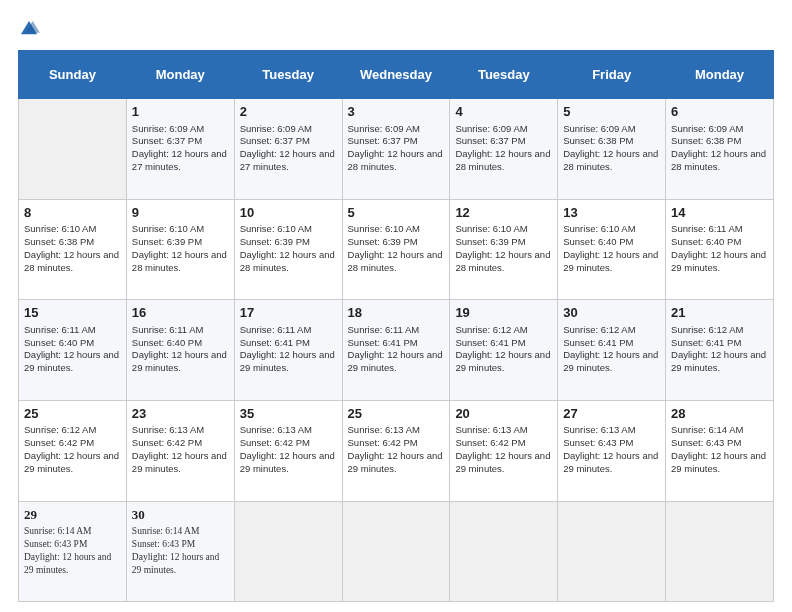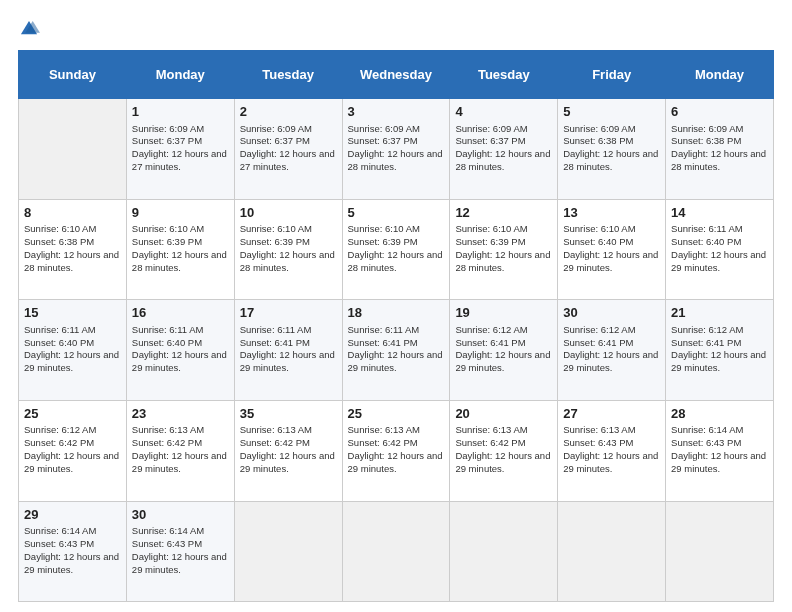--- a/index.html
+++ b/index.html
@@ -91,20 +91,21 @@
       font-weight: bold;
       color: #222;
       display: block;
       margin-bottom: 2px;
     }
     .cell-empty {
       background: #f0f0f0 !important;
     }
     .last-row td {
       height: 70px;
+      font-family: Liberation Serif, serif;
     }
   </style>
 </head>
 <body>
 
 <div class="page">
   <div class="top-area">
     <div class="logo">
       <svg class="logo-icon" viewBox="0 0 30 30">
         <polygon points="15,4 26,22 4,22" fill="#2a6db5"></polygon>

